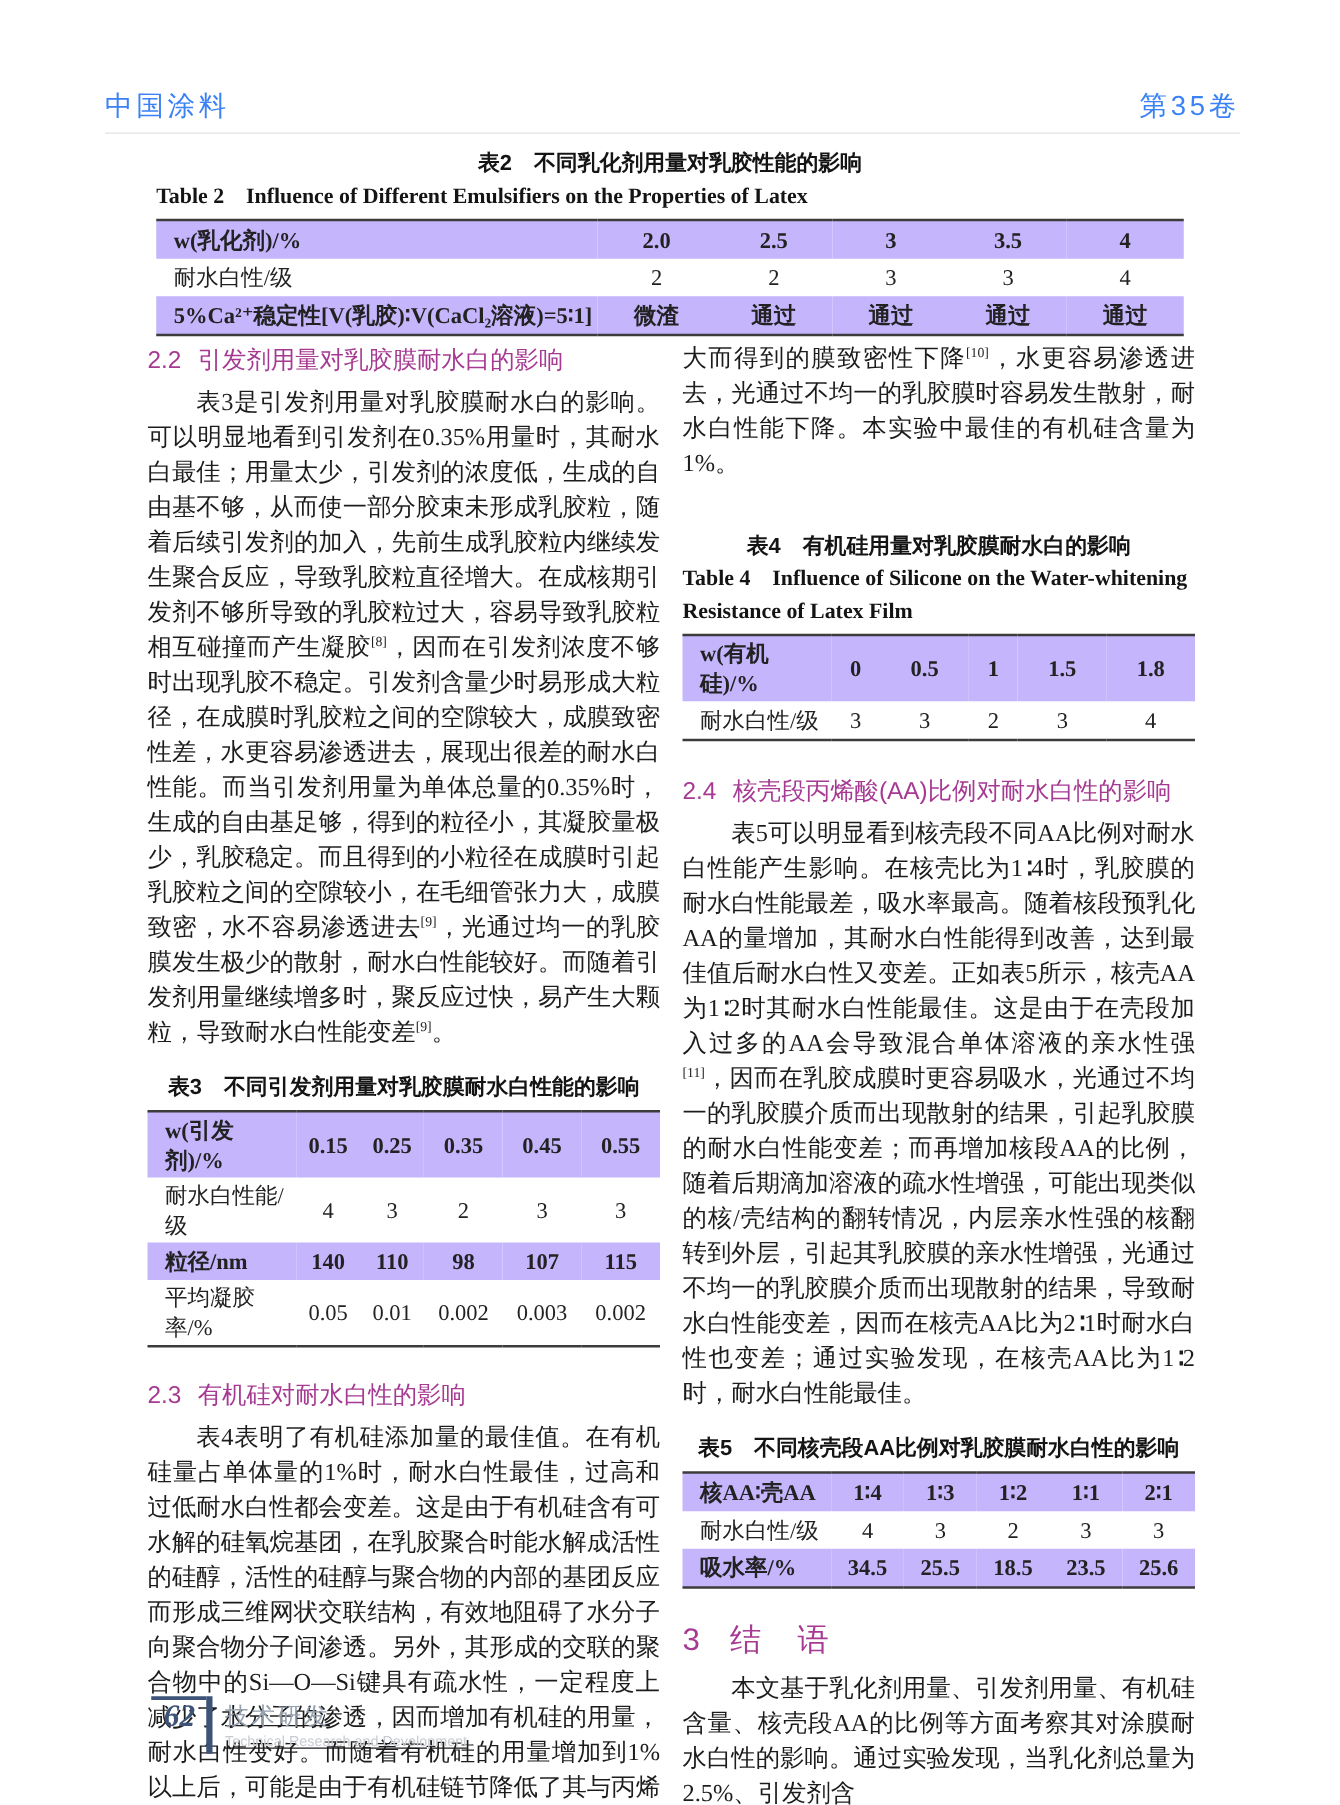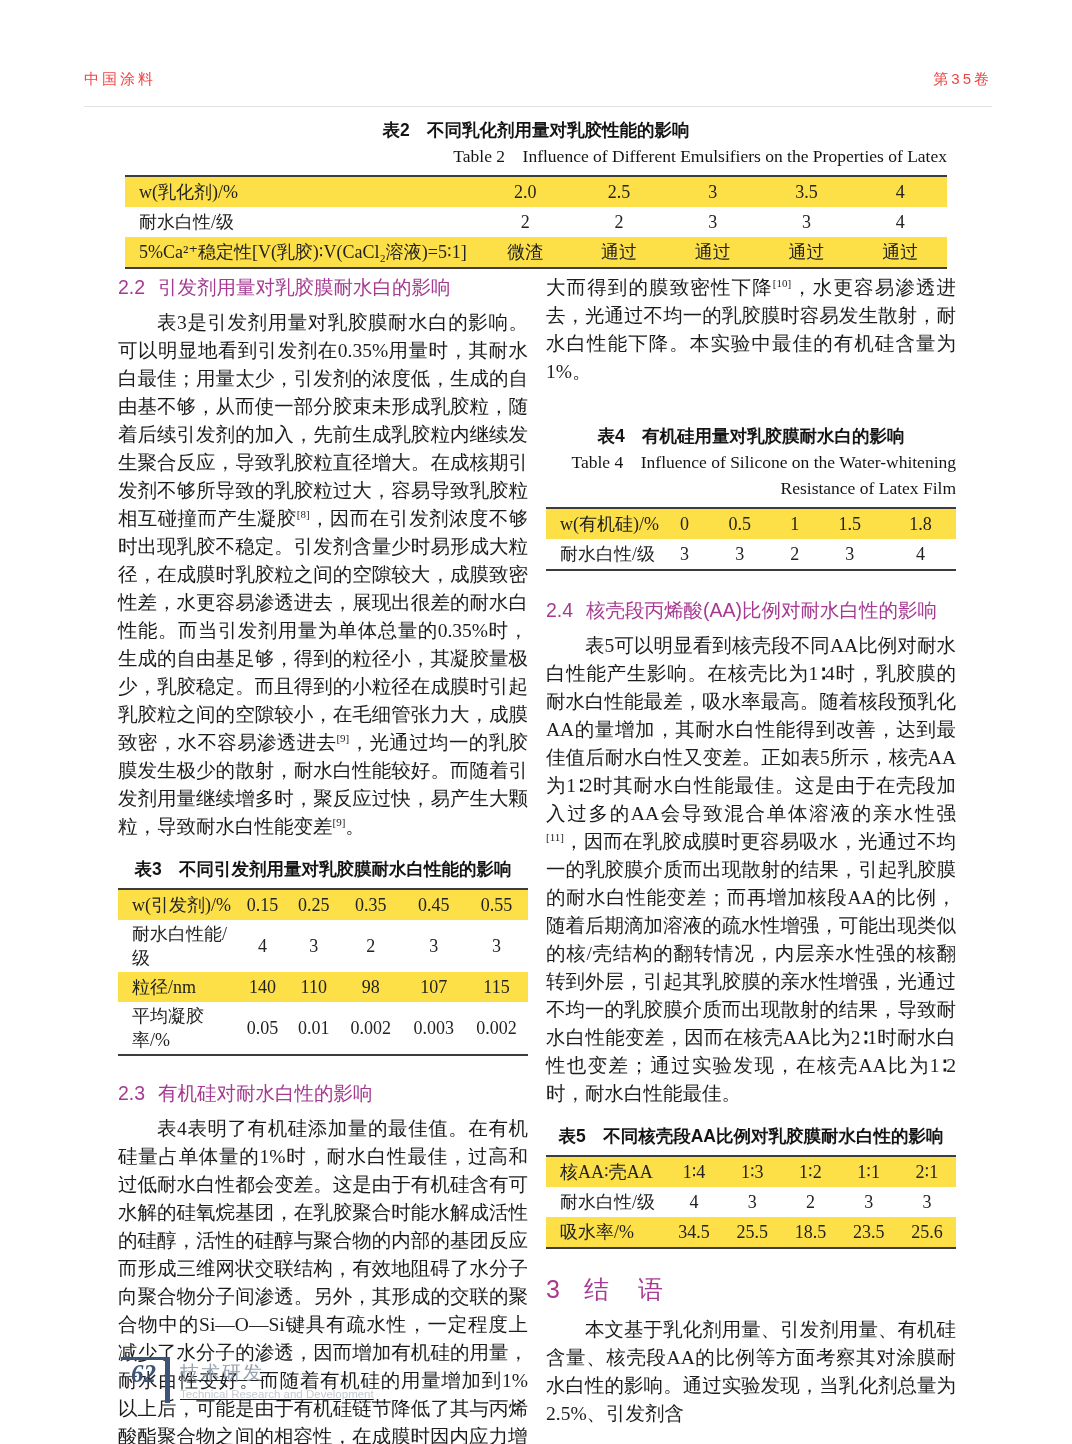--- a/index.html
+++ b/index.html
@@ -1,32 +1,32 @@
 <!DOCTYPE html>
 <html><head>
 <meta charset="utf-8">
 <style>
   html,body{margin:0;padding:0;background:#fff;}
   .page{position:relative;width:1072px;height:1444px;background:#ffffff;overflow:hidden;
         font-family:"Liberation Serif","DejaVu Serif",serif;color:#1c1c1c;}
   
   .runhead{position:absolute;top:70px;left:84px;right:80px;display:flex;justify-content:space-between;
-           font-family:"Liberation Sans","DejaVu Sans",sans-serif;font-size:15px;color:#ef4444;letter-spacing:3px;}
+           font-family:"Liberation Sans","DejaVu Sans",sans-serif;font-size:22px;color:#3b82f6;letter-spacing:3px;}
   .rule{position:absolute;top:106px;left:84px;right:80px;border-top:1px solid #e2e2e2;}
   
   .cap-zh{text-align:center;font-family:"Liberation Sans","DejaVu Sans",sans-serif;font-weight:bold;
           font-size:17.5px;line-height:25px;color:#141414;}
-  .cap-en{text-align:right;font-weight:normal;font-size:17.5px;line-height:26px;color:#141414;}
+  .cap-en{text-align:left;font-weight:bold;font-size:17.5px;line-height:26px;color:#141414;}
   table.dt{width:100%;border-collapse:collapse;margin-top:6px;
            border-top:2px solid #3c3c3c;border-bottom:2px solid #3c3c3c;font-size:18px;color:#222;}
   table.dt td{padding:2px 4px;height:26px;text-align:center;vertical-align:middle;}
   table.dt td.lbl{text-align:left;padding-left:14px;}
   table.t2 td.lbl{width:43%;}
   table.tn td.lbl{width:29%;}
-  tr.pink{background:#fde047;}
+  tr.pink{background:#c4b5fd;font-weight:bold;}
   
   .t2block{position:absolute;left:125px;width:822px;top:118px;}
   
   .cols{position:absolute;left:118px;top:274px;width:838px;display:flex;gap:18px;}
   .col{width:410px;}
   .para{font-size:19.5px;line-height:28px;text-align:justify;text-indent:2em;margin:0;}
   .para.noindent{text-indent:0;}
   sup.ref{font-size:11px;line-height:0;}
   .h-sec{font-family:"Liberation Sans","DejaVu Sans",sans-serif;font-weight:normal;font-size:19.5px;
          color:#a63a92;margin:0 0 8px 0;white-space:nowrap;}

